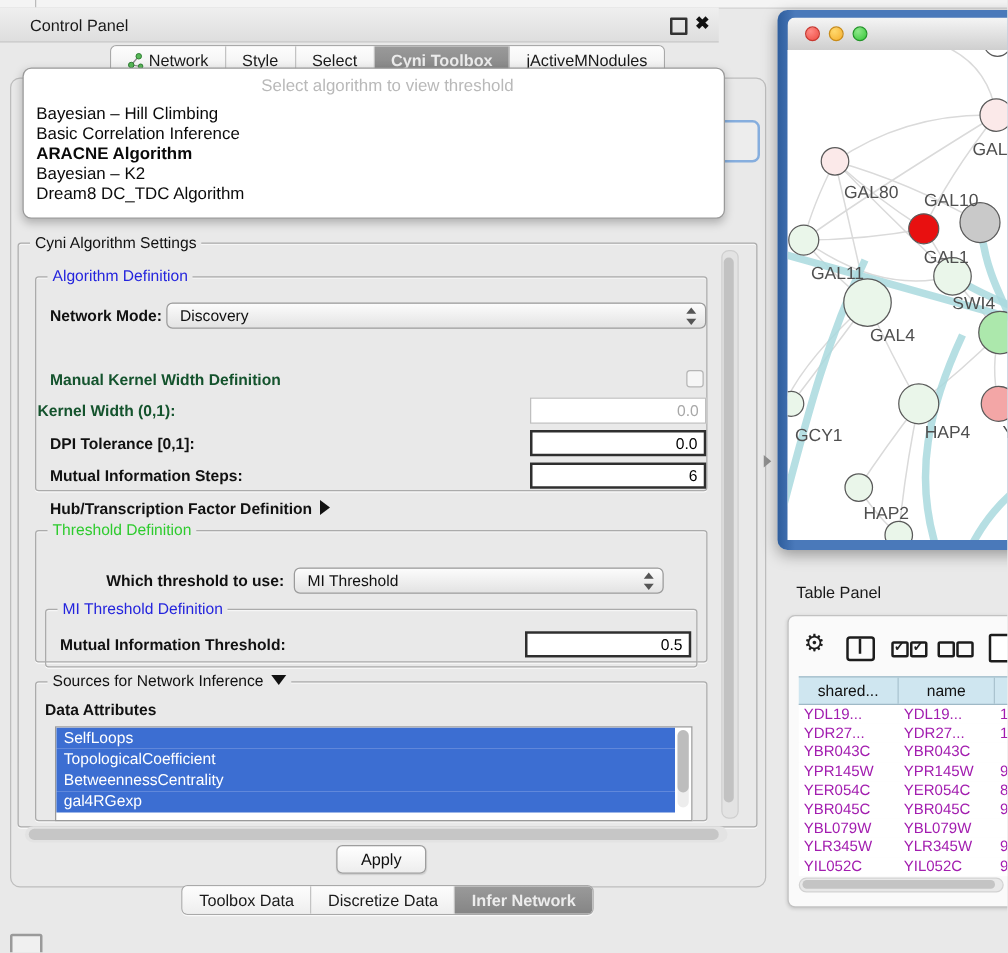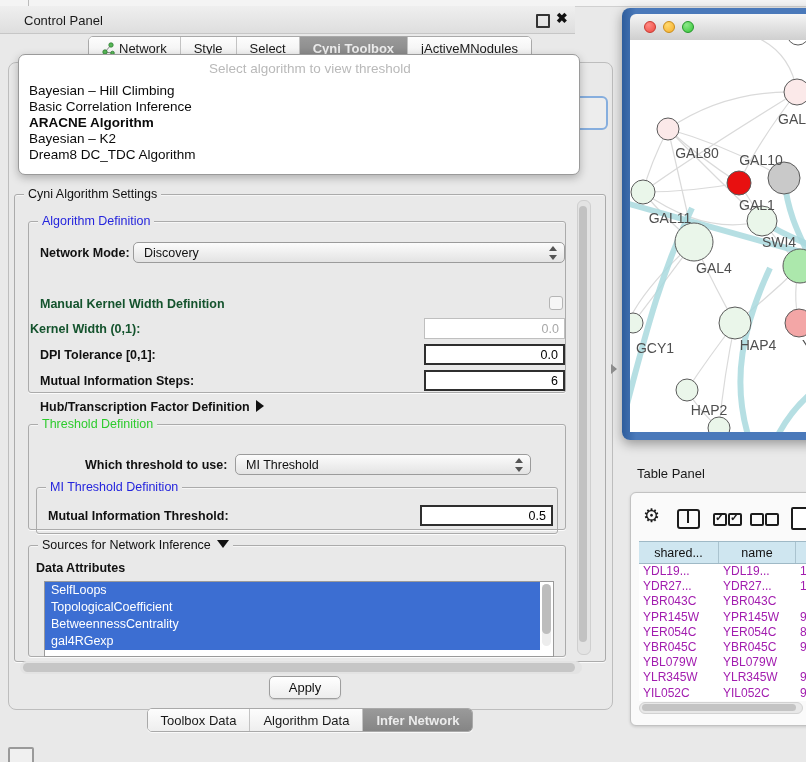--- a/index.html
+++ b/index.html
@@ -199,21 +199,21 @@
       <div id="hthumb"></div>
     </div>
 
   <div class="abs" id="apply-btn">Apply</div>
   <div class="abs" id="bottom-tabs">
       <div class="segbar" id="bottom-segbar">
         <span class="seg">
           <span>Toolbox Data</span>
         </span>
         <span class="seg">
-          <span>Algorithm Data</span>
+          <span>Discretize Data</span>
         </span>
         <span class="seg sel">
           <span>Infer Network</span>
         </span>
       </div>
     </div>
 
   <div class="abs" id="mini-icon"></div>
   <div class="abs" id="split-arrow"></div>
 

